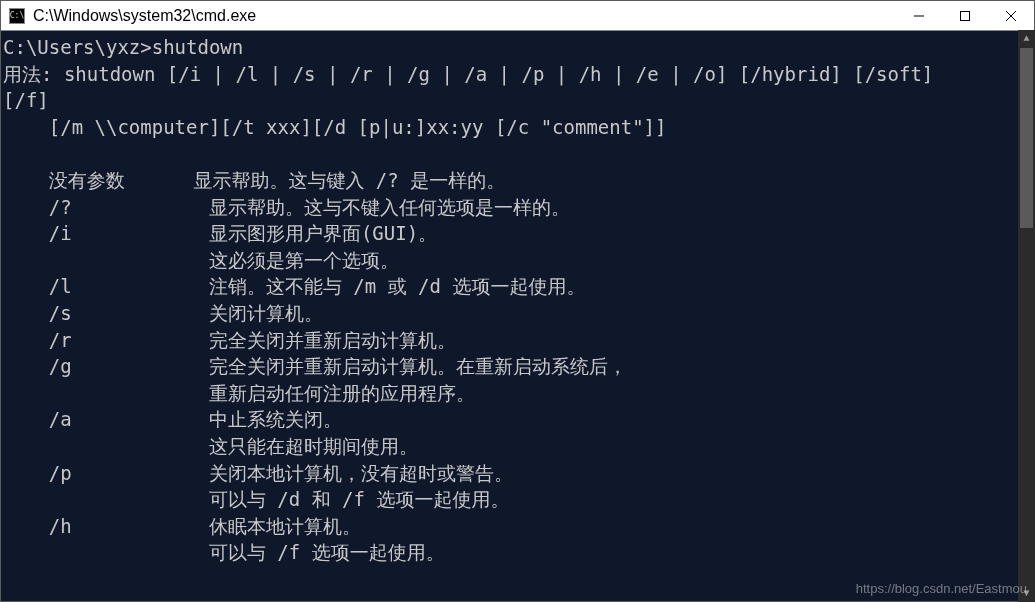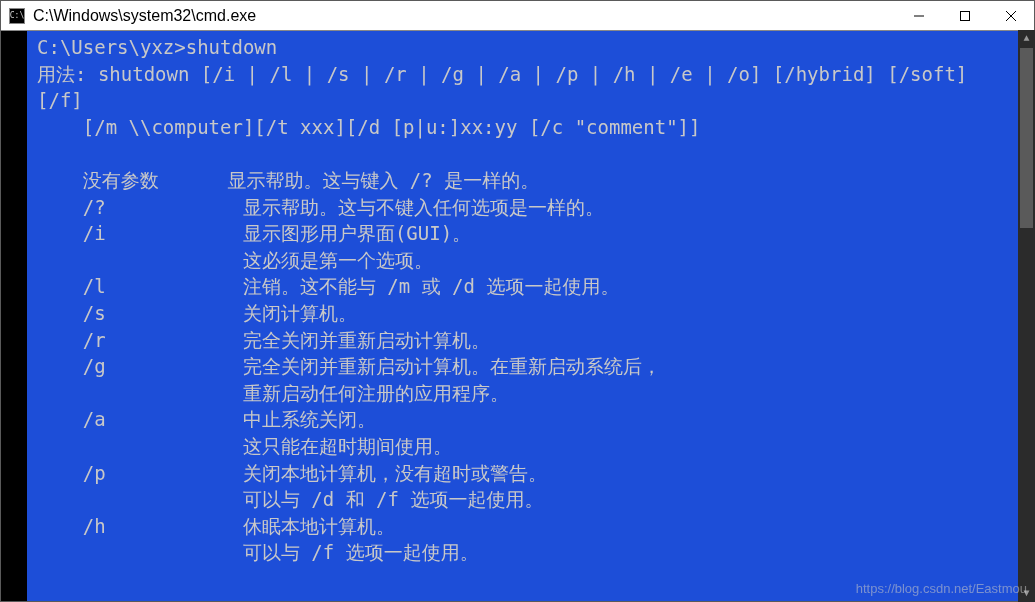--- a/index.html
+++ b/index.html
@@ -57,30 +57,29 @@
     display: flex;
     align-items: center;
     justify-content: center;
     font-family: "Segoe UI", sans-serif;
     font-size: 14px;
     color: #000;
   }
   .titlebar-btn svg { stroke: #000; stroke-width: 1; fill: none; }
   .terminal {
     flex: 1;
-    background: #1d4ed8;
+    background: #0f172a;
     color: #c8c8c8;
     font-size: 19px;
     line-height: 1.4;
-    padding: 3px 10px;
+    padding: 3px 2px;
     white-space: pre;
     font-family: "NSimSun", "SimSun", "Consolas", monospace;
     overflow: hidden;
     position: relative;
-    margin-left: 26px;
   }
   .prompt-line { color: #c8c8c8; }
   .watermark {
     position: absolute;
     right: 8px;
     bottom: 6px;
     color: rgba(200,200,200,0.55);
     font-family: "Segoe UI", Arial, sans-serif;
     font-size: 13px;
   }

